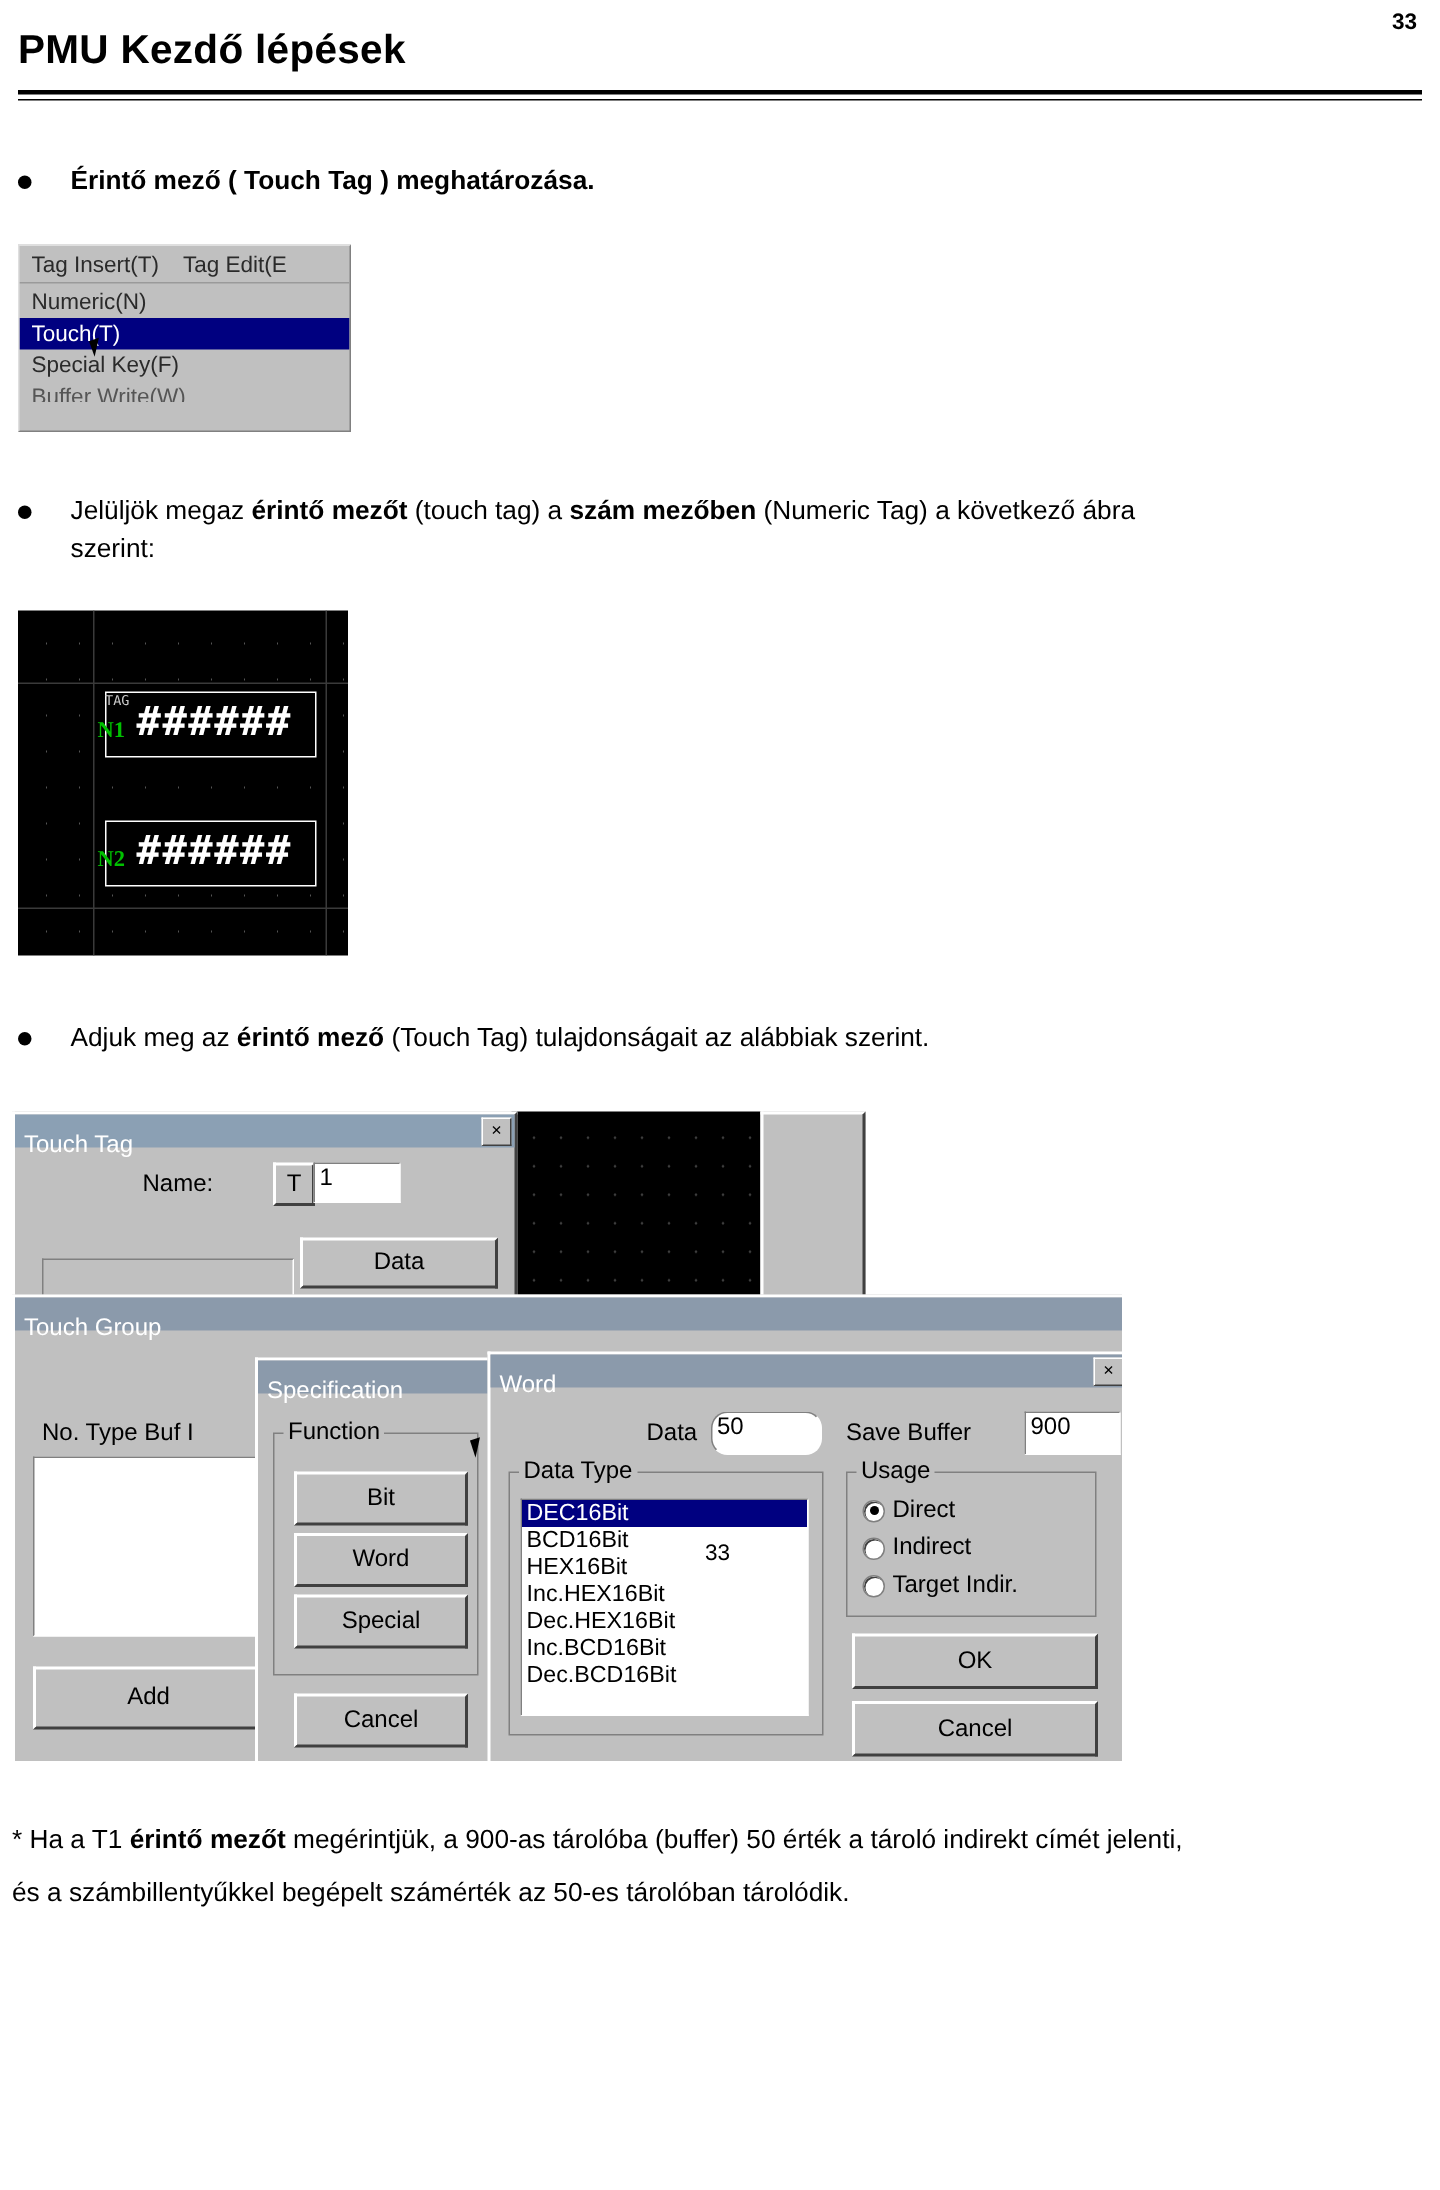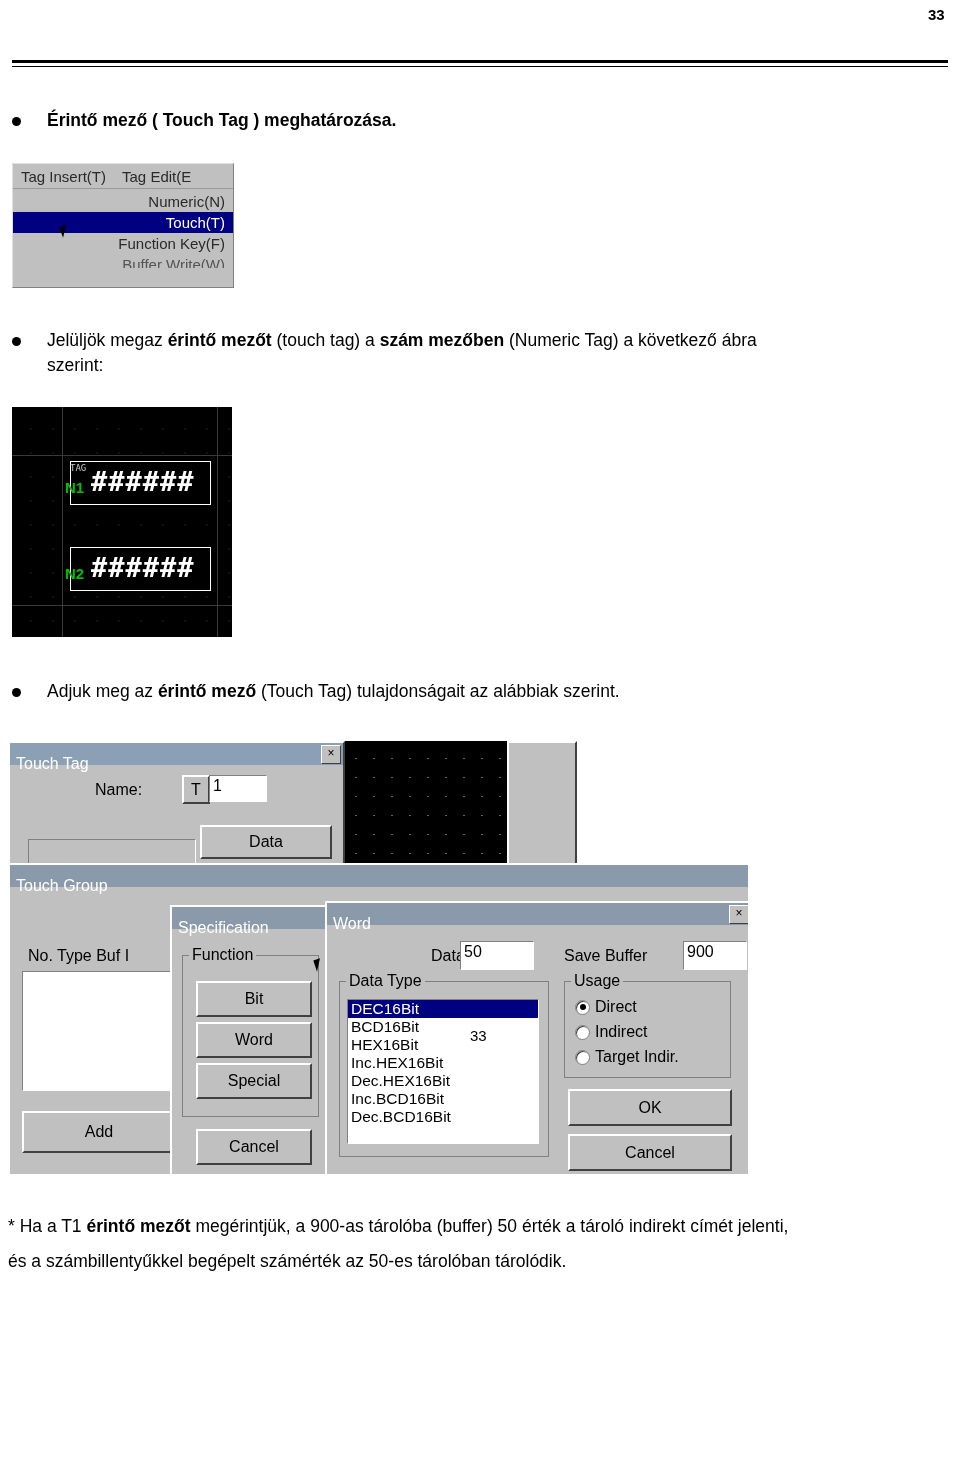--- a/index.html
+++ b/index.html
@@ -86,21 +86,21 @@
   }
   .menu-bar {
     height: 24px;
     display: flex;
     align-items: center;
     font-size: 15px;
     color: #2a2a2a;
     border-bottom: 1px solid #9a9a9a;
   }
   .menu-bar span { padding: 0 8px; }
-  .menu-list { padding-top: 2px; text-align: right; }
+  .menu-list { padding-top: 2px; }
   .menu-item {
     font-size: 15px;
     color: #2a2a2a;
     padding: 2px 8px;
     white-space: nowrap;
   }
   .menu-item.selected {
     background: #000080;
     color: #ffffff;
   }
@@ -147,21 +147,21 @@
     font-size: 27px;
     font-weight: bold;
     letter-spacing: 1px;
     line-height: 36px;
     padding: 2px 2px 2px 20px;
     white-space: nowrap;
   }
   .tag-label {
     position: absolute;
     color: #00c000;
-    font-family: Liberation Sans, sans-serif;
+    font-family: Liberation Serif, serif;
     font-size: 15px;
     font-weight: bold;
   }
   .tag-mini {
     position: absolute;
     color: #c8c8c8;
     font-family: "DejaVu Sans Mono", monospace;
     font-size: 9px;
   }
 
@@ -323,37 +323,38 @@
     left: 470px;
     font-size: 15px;
   }
 </style>
 </head>
 <body>
 
 <div class="page">
 
   <div class="page-number-top">33</div>
+  <div class="doc-title">PMU Kezdő lépések</div>
   <div class="header-rule"></div>
   <div class="header-rule2"></div>
 
   <div class="bullet-dot" style="left:12px; top:117px;"></div>
   <div class="para" style="left:47px; top:108px; width:500px;">
     <b>Érintő mező ( Touch Tag ) meghatározása.</b>
   </div>
 
   <div class="menu-shot">
     <div class="menu-bar">
       <span>Tag Insert(T)</span>
       <span>Tag Edit(E</span>
     </div>
     <div class="menu-list">
       <div class="menu-item">Numeric(N)</div>
       <div class="menu-item selected">Touch(T)</div>
-      <div class="menu-item">Function Key(F)</div>
+      <div class="menu-item">Special Key(F)</div>
       <div class="menu-item clipped">Buffer Write(W)</div>
     </div>
     <div class="menu-cursor"></div>
   </div>
 
   <div class="bullet-dot" style="left:12px; top:337px;"></div>
   <div class="para" style="left:47px; top:328px; width:905px;">
     <span>Jelüljök megaz </span><b>érintő mezőt</b><span> (touch tag) a </span><b>szám mezőben</b><span> (Numeric Tag) a következő ábra</span><br>
     <span>szerint:</span>
   </div>
@@ -425,21 +426,21 @@
       <div class="cursor-arrow" style="left:143px; top:52px;"></div>
     </div>
 
     <div class="win" style="left:317px; top:168px; width:424px; height:271px;">
       <div class="titlebar" style="background:#8b9aab;">
         <span class="tb-title">Word</span>
         <span class="closebtn">×</span>
       </div>
 
       <div class="lbl" style="left:104px; top:44px;">Data</div>
-      <div class="field" style="left:133px; top:38px; width:66px; height:25px;">50</div>
+      <div class="field" style="left:147px; top:38px; width:66px; height:25px;border-radius:11px;">50</div>
       <div class="lbl" style="left:237px; top:44px;">Save Buffer</div>
       <div class="field" style="left:356px; top:38px; width:56px; height:25px;">900</div>
 
       <div class="group" style="left:12px; top:78px; width:208px; height:174px;">
         <span class="grp-title">Data Type</span>
       </div>
       <div class="listbox" style="left:20px; top:96px; width:190px; height:143px;">
         <div class="lrow sel">DEC16Bit</div>
         <div class="lrow">BCD16Bit</div>
         <div class="lrow">HEX16Bit</div>

